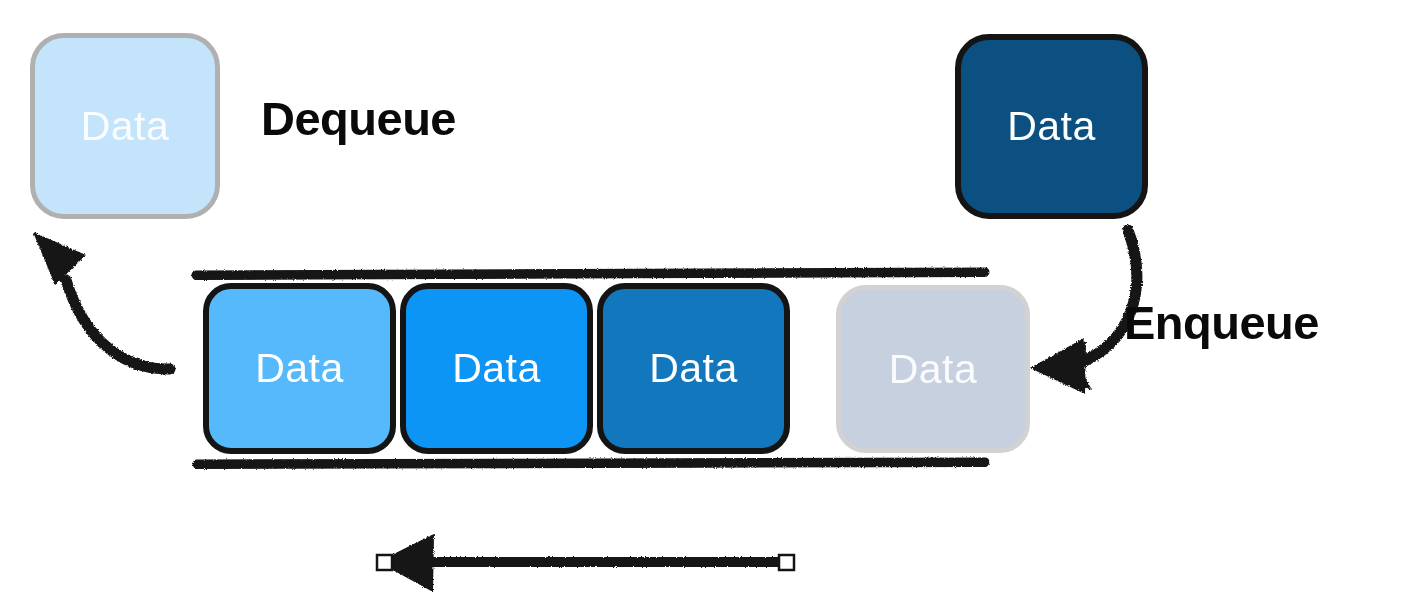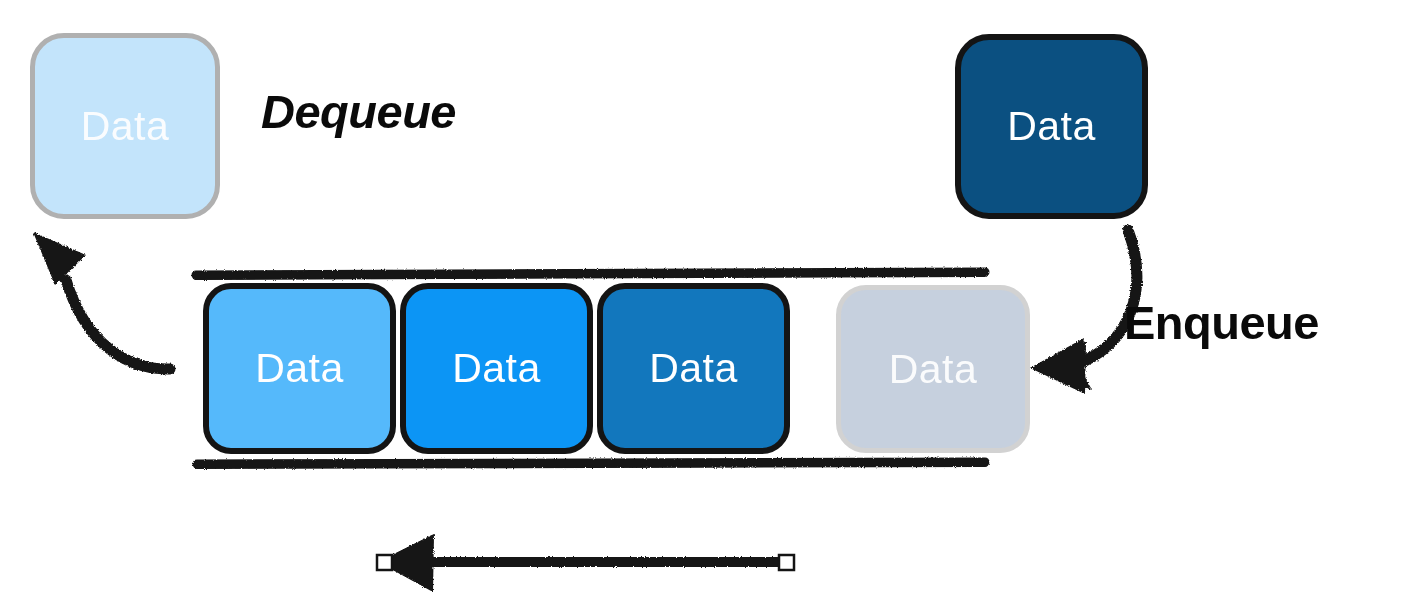--- a/index.html
+++ b/index.html
@@ -92,21 +92,21 @@
   
   .op-caption {
     position: absolute;
     font-size: 47px;
     font-weight: 700;
     color: #0a0a0a;
     letter-spacing: -0.5px;
     white-space: nowrap;
     line-height: 1;
   }
-  #caption-dequeue { left: 261px; top: 88px; font-style: italic; }
+  #caption-dequeue { left: 261px; top: 95px; }
   #caption-enqueue { left: 1124px; top: 299px; }
 </style>
 </head>
 <body>
 
 <div id="canvas">
 
   <svg id="sketch-layer" viewBox="0 0 1405 609">
     <defs>
       <filter id="rough" x="-20%" y="-40%" width="140%" height="180%">

